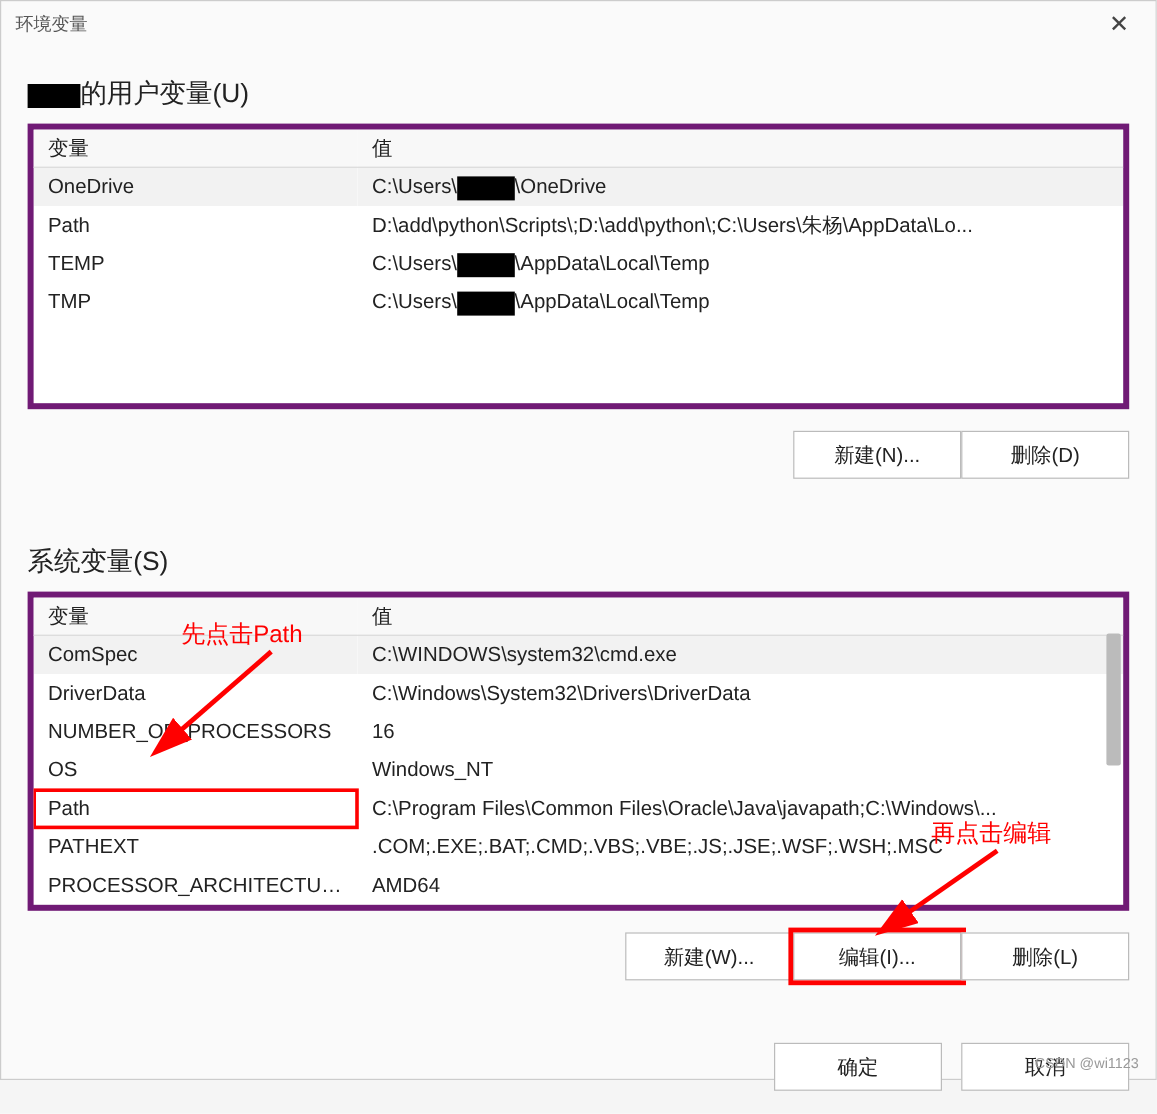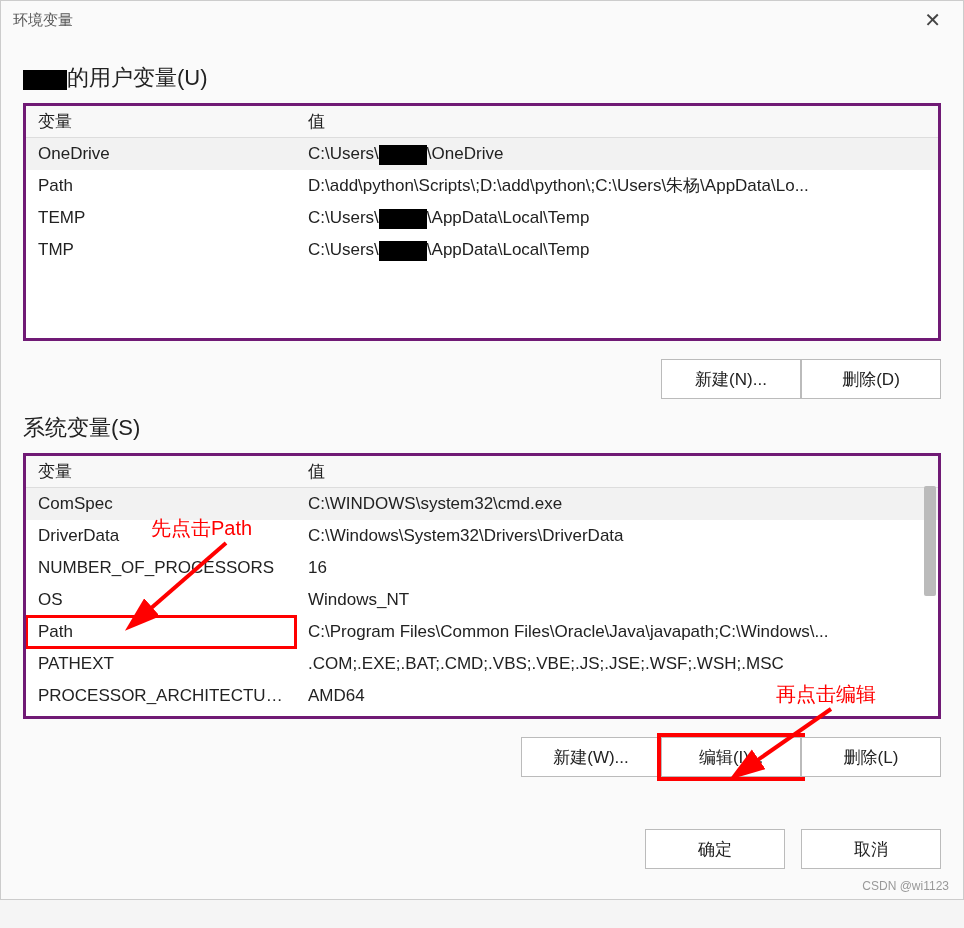--- a/index.html
+++ b/index.html
@@ -3,39 +3,39 @@
 <meta charset="utf-8">
 <style>
 * { box-sizing: border-box; margin: 0; padding: 0; }
 body { font-family: "Microsoft YaHei", "Segoe UI", sans-serif; background: #f5f5f5; width: 964px; height: 928px; overflow: hidden; position: relative; }
 .dialog { background: #fafafa; width: 964px; height: 900px; border: 1px solid #ccc; position: relative; }
 .titlebar { display: flex; justify-content: space-between; align-items: center; height: 38px; padding: 0 12px; font-size: 15px; color: #555; }
 .close-x { font-size: 20px; color: #444; cursor: pointer; padding: 4px 10px; }
 .content { padding: 24px 22px 10px 22px; }
 .section-title { font-size: 22px; color: #222; margin-bottom: 10px; }
 .redact { display: inline-block; background: #000; width: 44px; height: 20px; vertical-align: text-bottom; }
-.table-wrap { border: 3px solid #701a75; background: #fff; font-size: 17px; color: #222; }
+.table-wrap { border: 5px solid #701a75; background: #fff; font-size: 17px; color: #222; }
 .user-table-wrap { height: 238px; overflow: hidden; }
 .sys-table-wrap { height: 266px; overflow: hidden; position: relative; }
 .tbl { width: 100%; border-collapse: collapse; table-layout: fixed; }
 .tbl th { text-align: left; font-weight: normal; padding: 4px 12px; background: #f8f8f8; border-bottom: 1px solid #ddd; white-space: nowrap; }
 .tbl td { padding: 2px 12px; white-space: nowrap; overflow: hidden; text-overflow: ellipsis; line-height: 28px; }
 .tbl th:first-child, .tbl td:first-child { width: 270px; }
 .tbl tr.selected td { background: #f2f2f2; }
 .red-box { outline: 3px solid #ff0000; outline-offset: -2px; }
 .scrollbar { position: absolute; right: 2px; top: 30px; width: 12px; height: 110px; background: #bbb; border-radius: 2px; }
 .btn-row { display: flex; justify-content: flex-end; gap: 0; padding: 18px 0 14px 0; }
 .btn { width: 140px; height: 40px; background: #fff; border: 1px solid #bbb; font-size: 17px; color: #222; cursor: pointer; font-family: inherit; }
 .btn.red-outline { outline: 4px solid #ff0000; outline-offset: 0; }
 .bottom-row { display: flex; justify-content: flex-end; gap: 16px; padding: 28px 22px 0 22px; }
 .annotation { position: absolute; color: #ff0000; font-size: 20px; font-weight: 500; pointer-events: none; z-index: 20; }
 .arrow { position: absolute; pointer-events: none; z-index: 19; }
 .watermark { position: absolute; right: 14px; bottom: 6px; font-size: 12px; color: #999; margin-left: 20px; }
 .redact-inline { display: inline-block; background: #000; height: 20px; vertical-align: middle; }
-.system-section { }
+.system-section { margin-top: 40px; }
 </style>
 </head>
 <body>
 
 <div class="dialog">
 
   <div class="titlebar">
     <span>环境变量</span>
     <span class="close-x">✕</span>
   </div>

